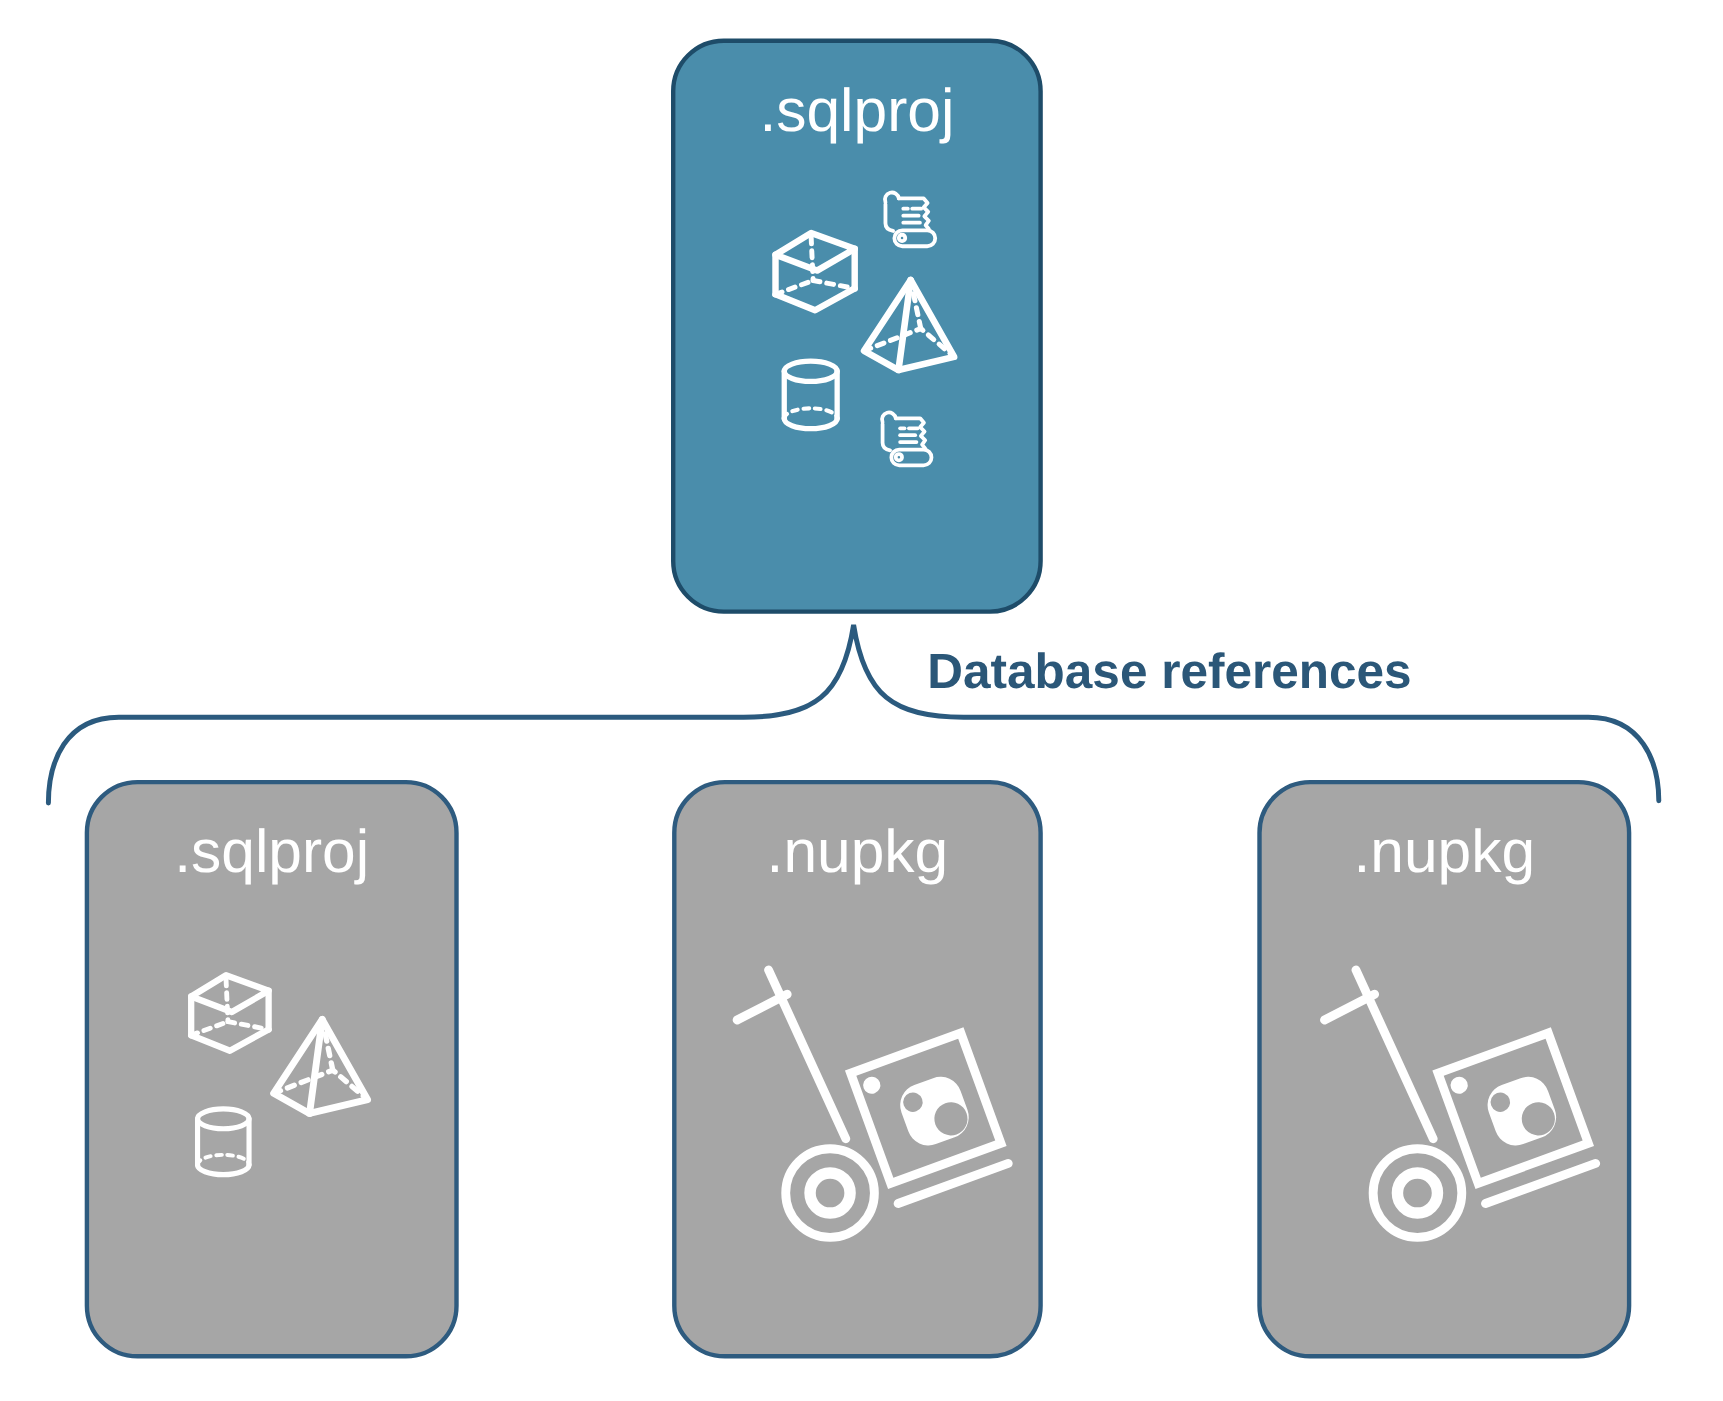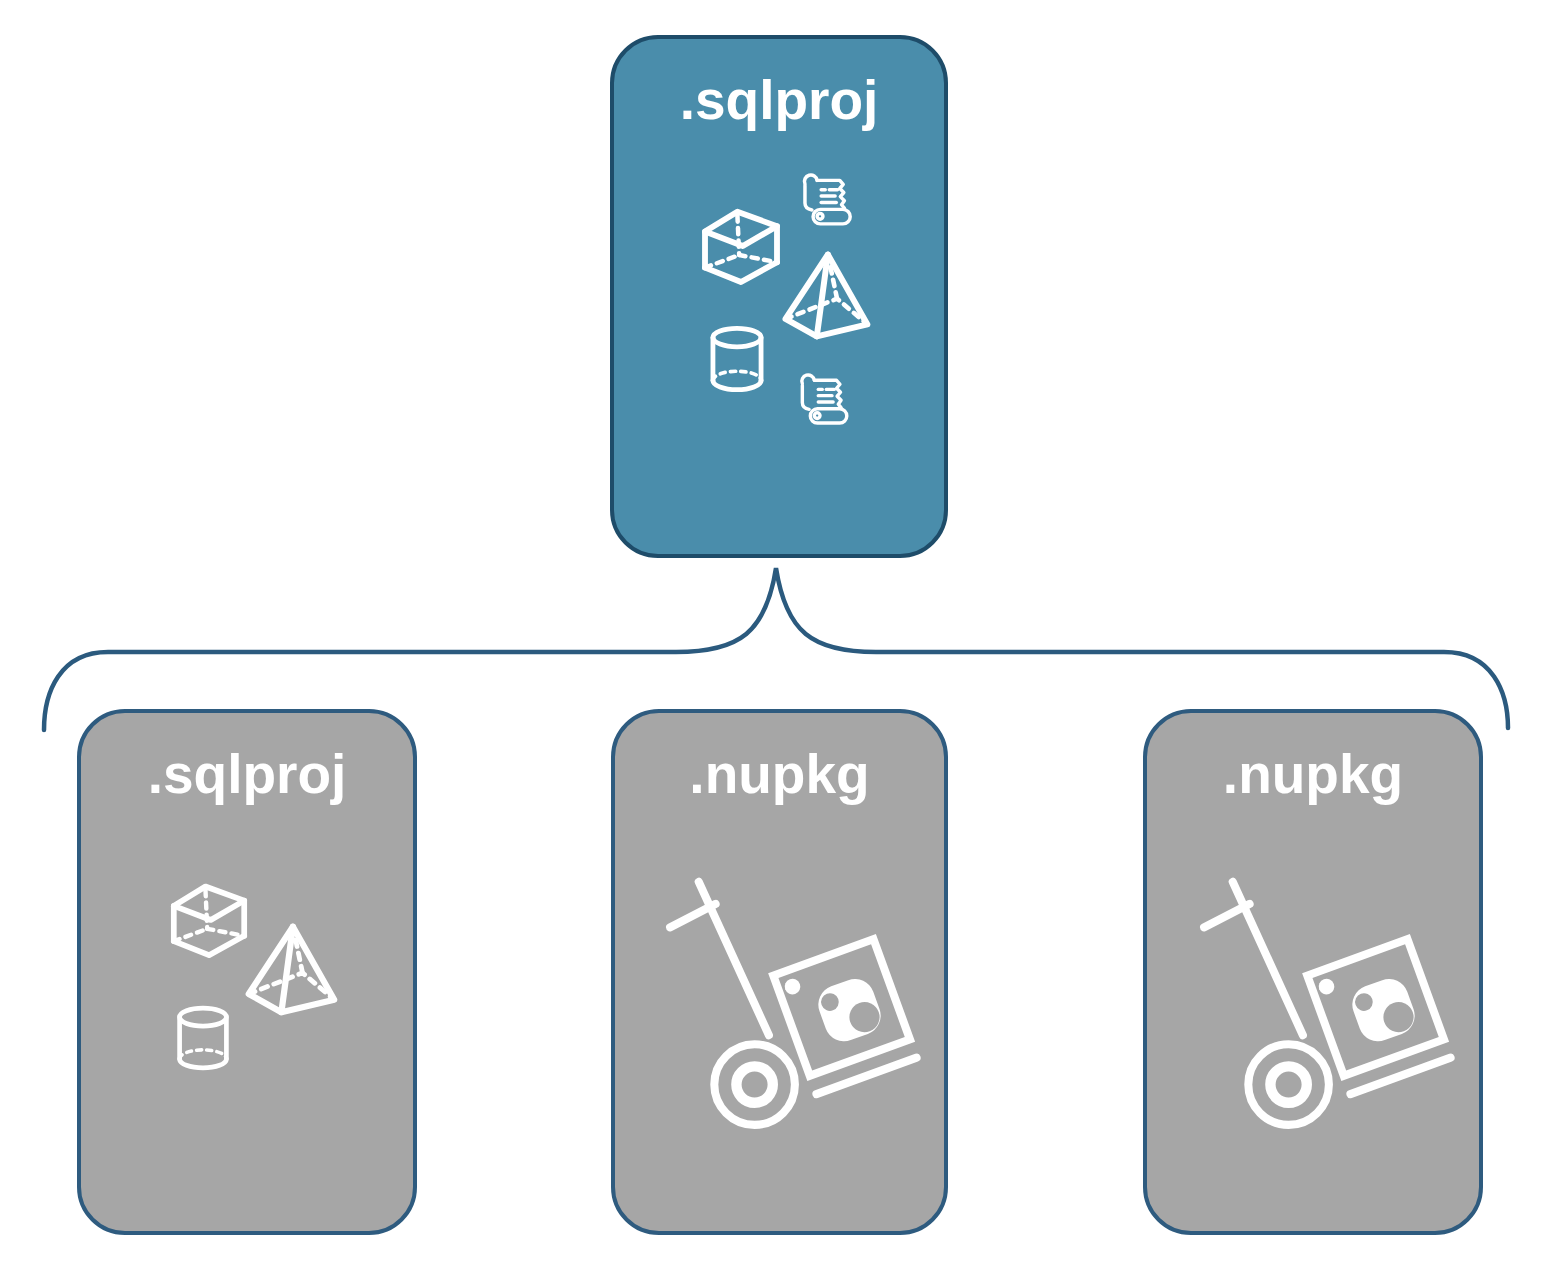--- a/index.html
+++ b/index.html
@@ -22,21 +22,21 @@
     border-color: var(--parent-border, #1e4c69);
   }
   .node.child {
     background: var(--child-fill, #a6a6a6);
     border-color: var(--child-border, #2e5b7f);
   }
   .node-label {
     margin-top: 34px;
     text-align: center;
     font-size: 55px;
-    font-weight: bold;
+    font-weight: normal;
     letter-spacing: 0px;
     color: var(--node-label-text, #ffffff);
     line-height: 1.0;
     user-select: none;
   }
   .icon {
     position: absolute;
     display: block;
   }
   .icon svg {
@@ -148,20 +148,21 @@
           <line x1="40" y1="49" x2="66" y2="49"></line>
         </g>
       </svg>
     </span>
   </div>
 
   <svg class="brace" width="1566" height="1274" viewBox="0 0 1566 1274">
     <path d="M 44 730 C 44 692, 60 652, 108 652 L 676 652 C 740 652, 766 632, 776 568 C 786 632, 812 652, 876 652 L 1444 652 C 1492 652, 1508 692, 1508 728"></path>
   </svg>
 
+  <div class="connector-label">Database references</div>
 
   <div class="node child" style="left:77px; top:709px; width:340px; height:526px;">
     <div class="node-label">.sqlproj</div>
 
     <span class="icon" style="left:84px; top:162px; width:88px; height:90px;">
       <svg viewBox="0 0 100 100">
         <g fill="none" stroke="#ffffff" stroke-width="6.5" stroke-linecap="round" stroke-linejoin="round">
           <polygon points="10,34 46,12 90,28 52,50"></polygon>
           <line x1="10" y1="34" x2="10" y2="74"></line>
           <line x1="90" y1="28" x2="90" y2="68"></line>

